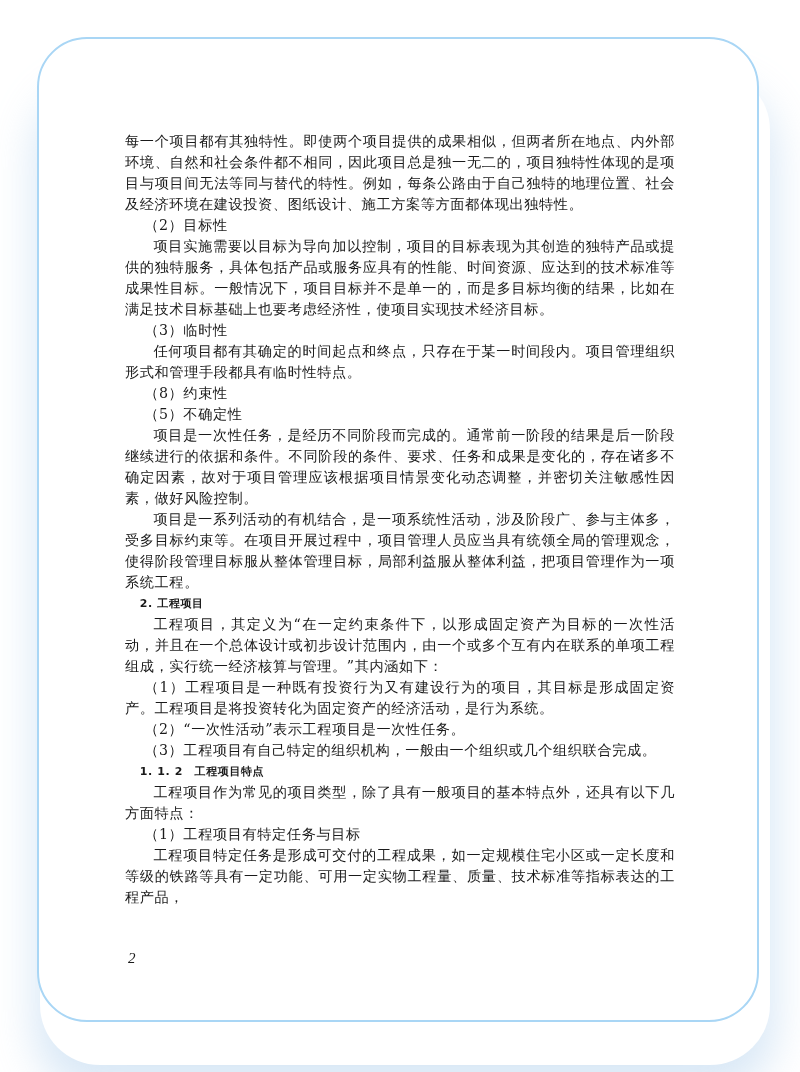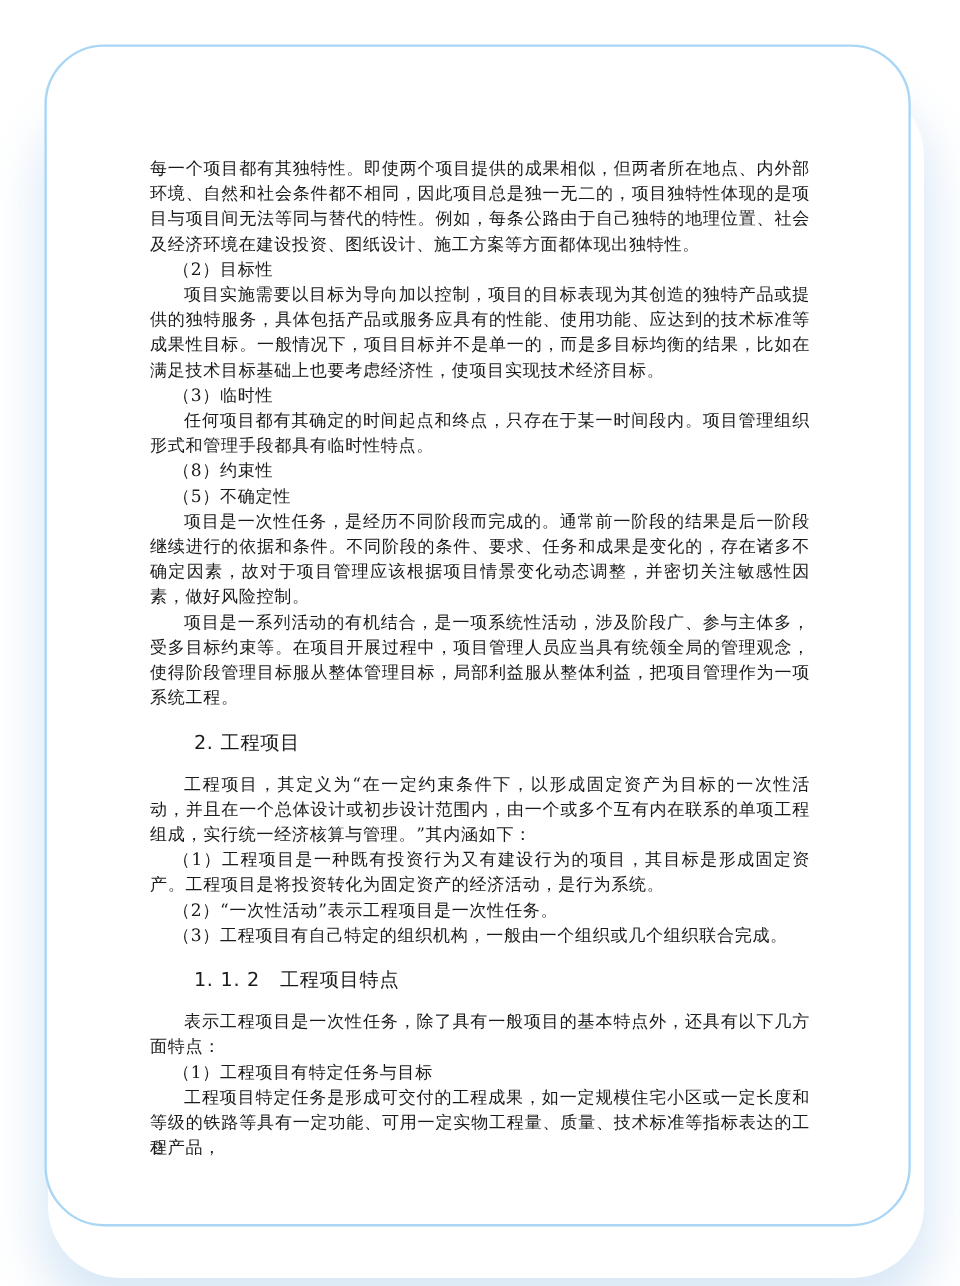--- a/index.html
+++ b/index.html
@@ -51,25 +51,25 @@
     .p {
       margin: 0;
       text-align: justify;
       text-indent: 2em;
     }
     .item {
       margin: 0;
       text-indent: 1.35em;
     }
     .heading {
-      margin: 15px;
+      margin: 0;
       text-indent: 1.35em;
       font-family: "DejaVu Sans", "Liberation Sans", sans-serif;
-      font-weight: normal;
-      font-size: 16px;
+      font-weight: bold;
+      font-size: 11px;
     }
     .page-number {
       position: absolute;
       left: 128px;
       top: 950px;
       font-family: "Liberation Serif", "DejaVu Serif", serif;
       font-style: italic;
       font-size: 15px;
       color: #1a1a1a;
     }
@@ -77,32 +77,32 @@
 </head>
 <body>
 
 <div class="stage">
   <div class="card-shadow"></div>
   <div class="card"></div>
 
   <div class="page">
     <p class="p" style="text-indent:0">每一个项目都有其独特性。即使两个项目提供的成果相似，但两者所在地点、内外部环境、自然和社会条件都不相同，因此项目总是独一无二的，项目独特性体现的是项目与项目间无法等同与替代的特性。例如，每条公路由于自己独特的地理位置、社会及经济环境在建设投资、图纸设计、施工方案等方面都体现出独特性。</p>
     <p class="item">（2）目标性</p>
-    <p class="p">项目实施需要以目标为导向加以控制，项目的目标表现为其创造的独特产品或提供的独特服务，具体包括产品或服务应具有的性能、使用功能、应达到的技术标准等成果性目标。一般情况下，项目目标并不是单一的，而是多目标均衡的结果，比如在满足技术目标基础上也要考虑经济性，使项目实现技术经济目标。</p>
+    <p class="p">项目实施需要以目标为导向加以控制，项目的目标表现为其创造的独特产品或提供的独特服务，具体包括产品或服务应具有的性能、时间资源、应达到的技术标准等成果性目标。一般情况下，项目目标并不是单一的，而是多目标均衡的结果，比如在满足技术目标基础上也要考虑经济性，使项目实现技术经济目标。</p>
     <p class="item">（3）临时性</p>
     <p class="p">任何项目都有其确定的时间起点和终点，只存在于某一时间段内。项目管理组织形式和管理手段都具有临时性特点。</p>
     <p class="item">（8）约束性</p>
     <p class="item">（5）不确定性</p>
     <p class="p">项目是一次性任务，是经历不同阶段而完成的。通常前一阶段的结果是后一阶段继续进行的依据和条件。不同阶段的条件、要求、任务和成果是变化的，存在诸多不确定因素，故对于项目管理应该根据项目情景变化动态调整，并密切关注敏感性因素，做好风险控制。</p>
     <p class="p">项目是一系列活动的有机结合，是一项系统性活动，涉及阶段广、参与主体多，受多目标约束等。在项目开展过程中，项目管理人员应当具有统领全局的管理观念，使得阶段管理目标服从整体管理目标，局部利益服从整体利益，把项目管理作为一项系统工程。</p>
     <p class="heading">2. 工程项目</p>
     <p class="p">工程项目，其定义为“在一定约束条件下，以形成固定资产为目标的一次性活动，并且在一个总体设计或初步设计范围内，由一个或多个互有内在联系的单项工程组成，实行统一经济核算与管理。”其内涵如下：</p>
     <p class="p" style="text-indent:1.35em">（1）工程项目是一种既有投资行为又有建设行为的项目，其目标是形成固定资产。工程项目是将投资转化为固定资产的经济活动，是行为系统。</p>
     <p class="item">（2）“一次性活动”表示工程项目是一次性任务。</p>
     <p class="item">（3）工程项目有自己特定的组织机构，一般由一个组织或几个组织联合完成。</p>
     <p class="heading">1. 1. 2　工程项目特点</p>
-    <p class="p">表示工程项目是一次性任务，除了具有一般项目的基本特点外，还具有以下几方面特点：</p>
+    <p class="p">工程项目作为常见的项目类型，除了具有一般项目的基本特点外，还具有以下几方面特点：</p>
     <p class="item">（1）工程项目有特定任务与目标</p>
     <p class="p">工程项目特定任务是形成可交付的工程成果，如一定规模住宅小区或一定长度和等级的铁路等具有一定功能、可用一定实物工程量、质量、技术标准等指标表达的工程产品，</p>
   </div>
 
   <div class="page-number">2</div>
 </div>
 
 </body></html>

